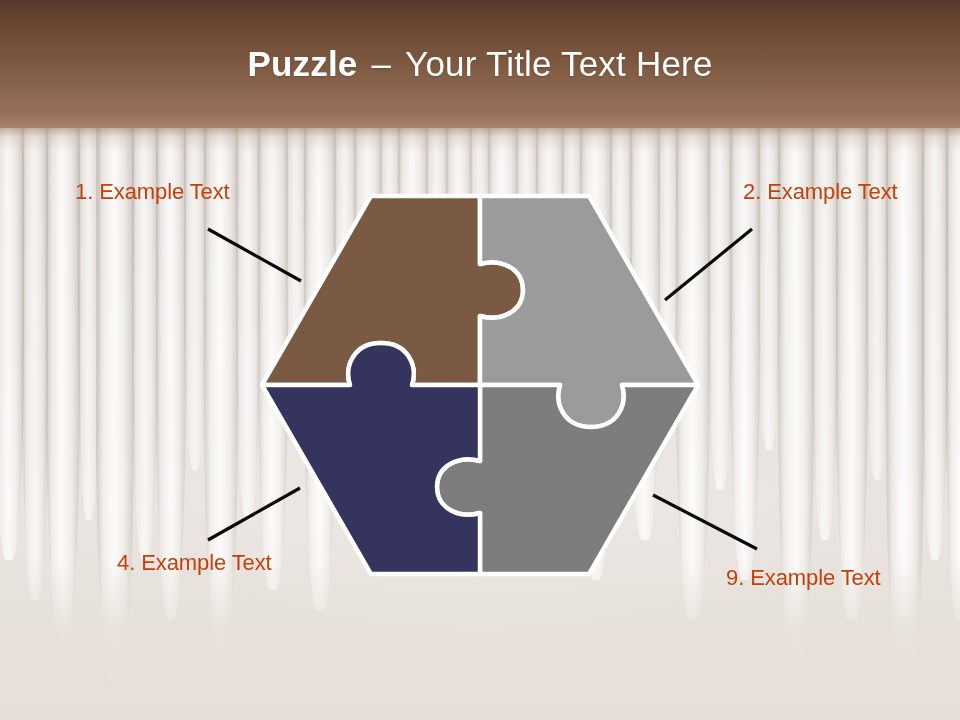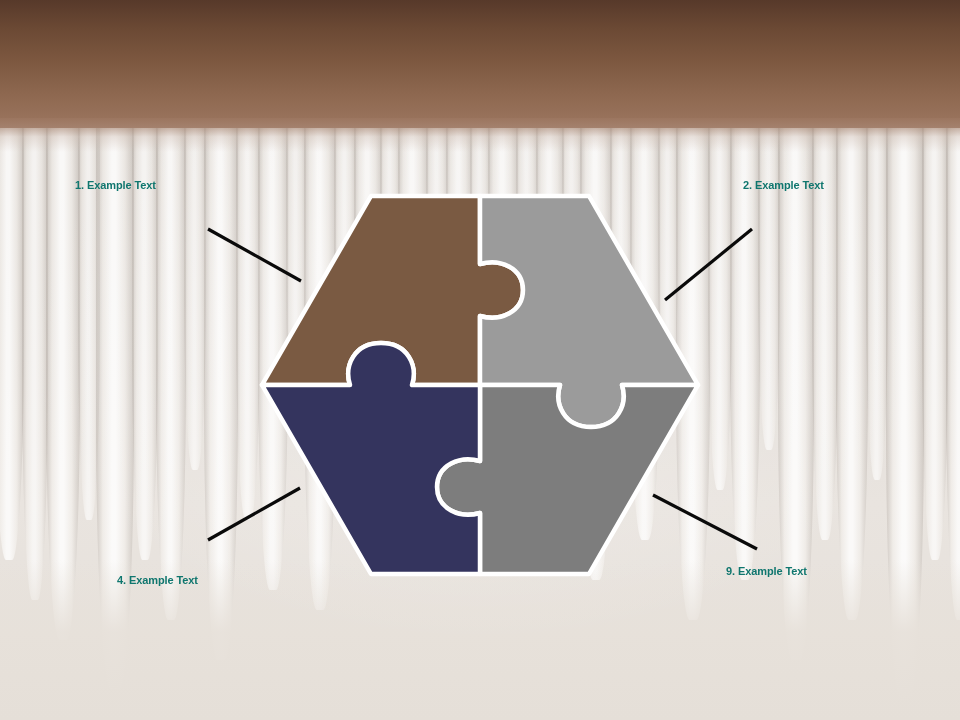--- a/index.html
+++ b/index.html
@@ -82,30 +82,30 @@
     text-shadow: 0 1px 2px rgba(0,0,0,0.18);
   }
   .title .strong {
     font-weight: bold;
   }
   .title .sep { padding: 0 2px; }
 
   
   .label {
     position: absolute;
-    color: #0f766e;
-    font-size: 11px;
-    font-weight: bold;
+    color: #c2410c;
+    font-size: 22px;
+    font-weight: normal;
     white-space: nowrap;
     letter-spacing: -0.1px;
   }
   #label-1 { left: 75px;  top: 179px; }
   #label-2 { left: 743px; top: 179px; text-align: center; }
   #label-3 { left: 726px; top: 565px; }
-  #label-4 { left: 117px; top: 574px; }
+  #label-4 { left: 117px; top: 550px; }
 
   
   #puzzle-svg {
     position: absolute;
     left: 0; top: 0;
     width: 960px;
     height: 720px;
   }
   .leader { stroke: #0a0a0a; stroke-width: 3.2; stroke-linecap: butt; }
   .piece  { stroke: #ffffff; stroke-width: 4.5; stroke-linejoin: round; }
@@ -155,20 +155,23 @@
       <div class="pipe" style="left:866px;width:22px;height:480px;background:linear-gradient(to right,rgba(150,140,132,0.250) 0%,rgba(250,248,245,0.305) 18%,rgba(255,255,255,0.617) 42%,rgba(255,255,255,0.617) 52%,rgba(250,248,245,0.305) 76%,rgba(150,140,132,0.250) 100%);"></div>
       <div class="pipe" style="left:886px;width:38px;height:700px;background:linear-gradient(to right,rgba(150,140,132,0.299) 0%,rgba(250,248,245,0.417) 18%,rgba(255,255,255,0.834) 42%,rgba(255,255,255,0.834) 52%,rgba(250,248,245,0.417) 76%,rgba(150,140,132,0.299) 100%);"></div>
       <div class="pipe" style="left:922px;width:26px;height:560px;background:linear-gradient(to right,rgba(150,140,132,0.266) 0%,rgba(250,248,245,0.343) 18%,rgba(255,255,255,0.691) 42%,rgba(255,255,255,0.691) 52%,rgba(250,248,245,0.343) 76%,rgba(150,140,132,0.266) 100%);"></div>
       <div class="pipe" style="left:946px;width:28px;height:620px;background:linear-gradient(to right,rgba(150,140,132,0.286) 0%,rgba(250,248,245,0.388) 18%,rgba(255,255,255,0.778) 42%,rgba(255,255,255,0.778) 52%,rgba(250,248,245,0.388) 76%,rgba(150,140,132,0.286) 100%);"></div>
     </div>
   <div class="bg-floor"></div>
   <div class="bg-vignette"></div>
 
   <div class="header"></div>
   <div class="header-fade"></div>
+  <div class="title">
+    <span class="strong">Puzzle</span><span class="sep">&nbsp;</span><span>–</span><span class="sep">&nbsp;</span><span>Your Title Text Here</span>
+  </div>
 
   <svg id="puzzle-svg" viewBox="0 0 960 720">
 
     <line class="leader" x1="208" y1="229" x2="301" y2="281" stroke="#0a0a0a"></line>
     <line class="leader" x1="752" y1="229" x2="665" y2="300" stroke="#0a0a0a"></line>
     <line class="leader" x1="757" y1="549" x2="653" y2="495" stroke="#0a0a0a"></line>
     <line class="leader" x1="208" y1="540" x2="300" y2="488" stroke="#0a0a0a"></line>
 
     <path id="piece-1" class="piece" d="M 371,196
              L 480,196

